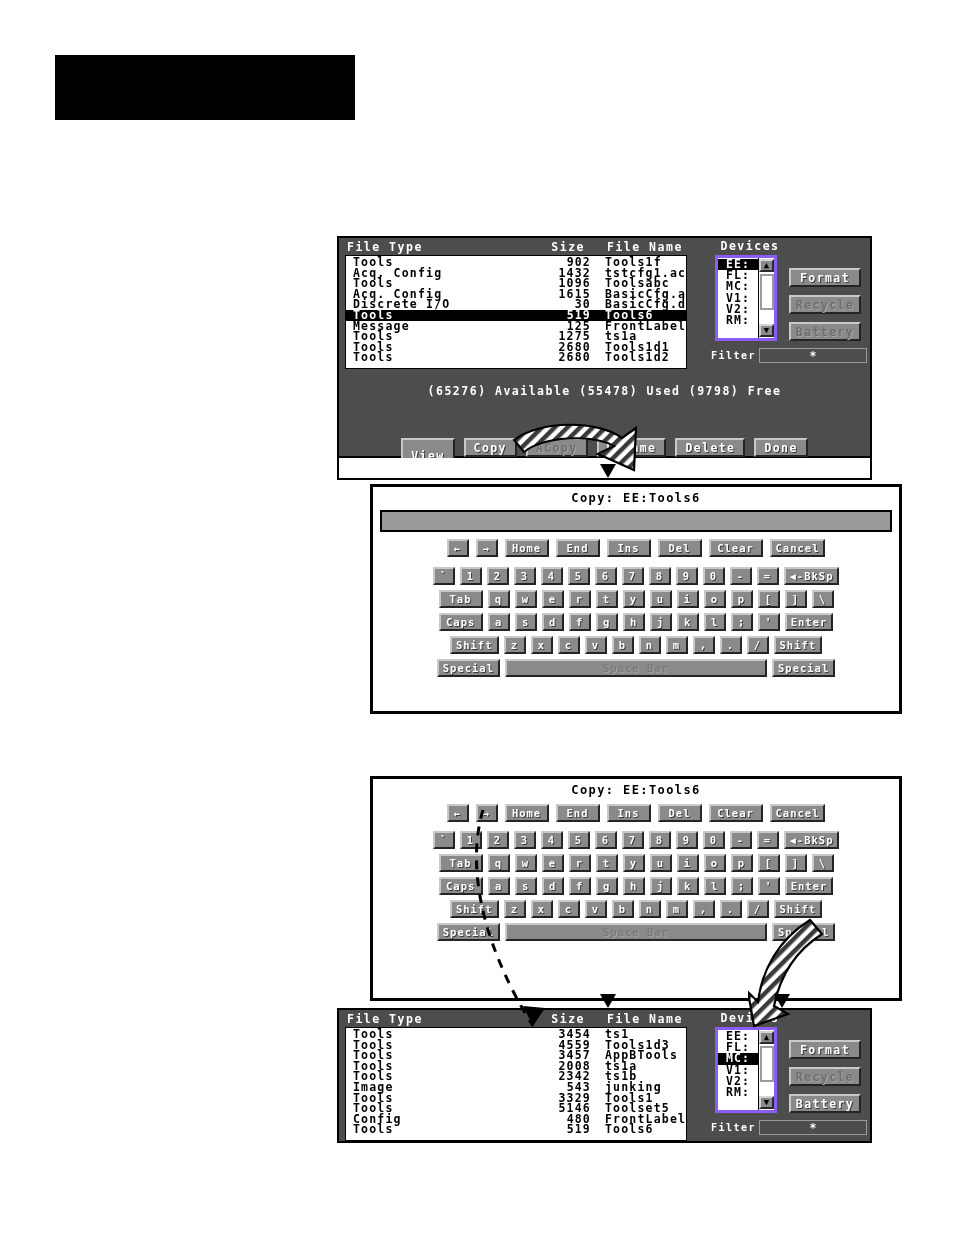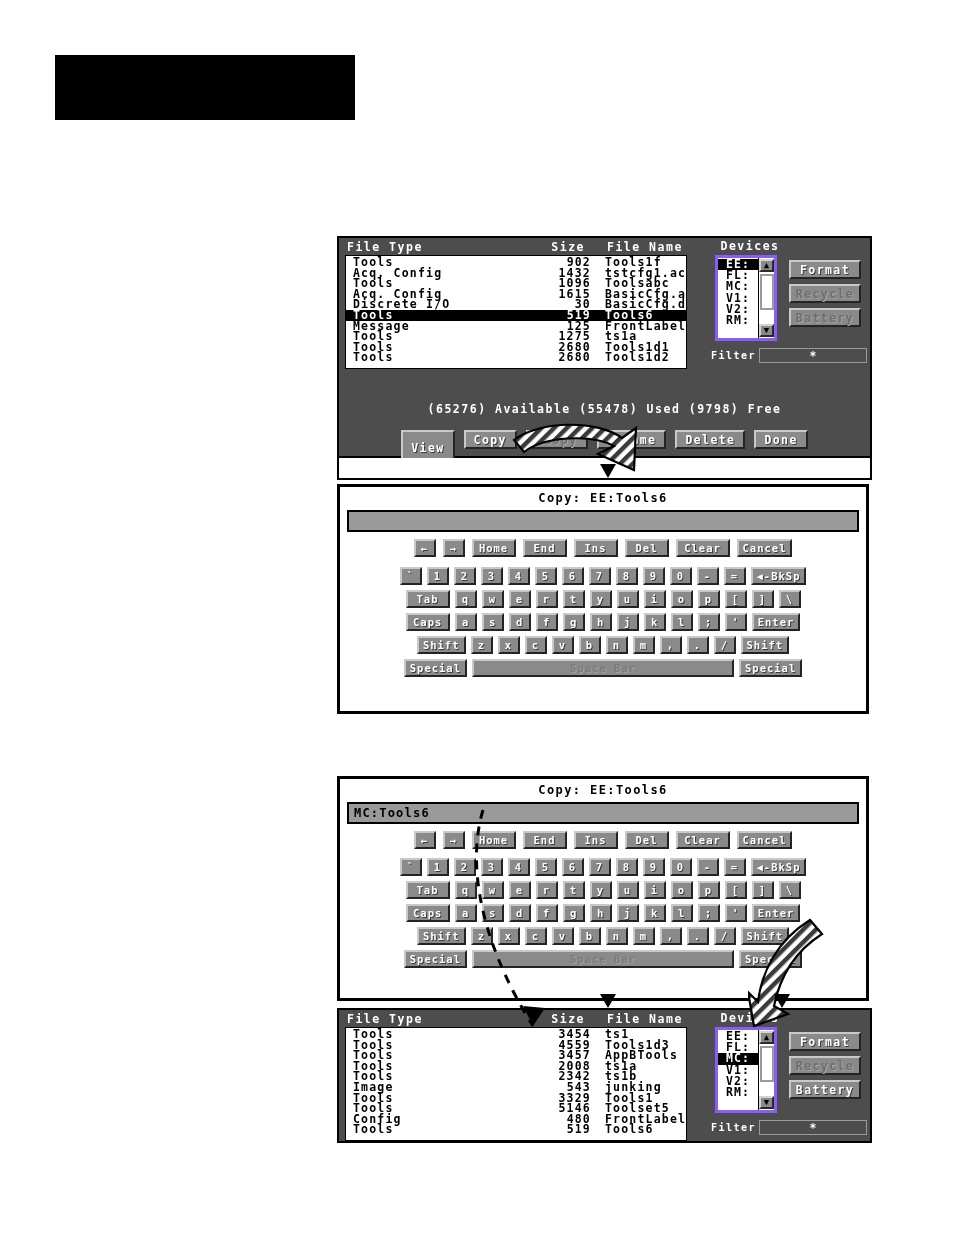--- a/index.html
+++ b/index.html
@@ -76,40 +76,41 @@
 
   
   .btn{
     background:#8a8a8a;color:#ffffff;
     border-top:2px solid #c9c9c9;border-left:2px solid #c9c9c9;
     border-right:2px solid #242424;border-bottom:2px solid #242424;
     box-sizing:border-box;font-size:11.5px;font-weight:bold;letter-spacing:1.4px;
     display:flex;align-items:center;justify-content:center;
     font-family:"DejaVu Sans Mono","Liberation Mono",monospace;
     text-shadow:1px 1px 0 #3a3a3a;
+    margin-top:8px;
   }
   .btn.disabled{color:#6e6e6e;text-shadow:1px 1px 0 #a4a4a4;}
 
   .filter-label{
     color:#ffffff;font-size:10px;font-weight:bold;letter-spacing:1.5px;
   }
   .filter-box{
     background:#4d4d4d;border:1px solid #9a9a9a;box-sizing:border-box;
     color:#ffffff;font-size:11.5px;font-weight:bold;text-align:center;
     display:flex;align-items:center;justify-content:center;
   }
 
   .status{
     text-align:center;color:#ffffff;font-size:11.5px;font-weight:bold;
     letter-spacing:1.5px;line-height:14px;
   }
 
   
   .kbd-screen{
-    position:absolute;background:#ffffff;border:3px solid #000000;box-sizing:border-box;
+    position:absolute;background:#ffffff;border:3px solid #000000;box-sizing:border-box;margin-left:33px;
   }
   .kbd-title{
     text-align:center;font-size:12px;font-weight:bold;letter-spacing:1.4px;color:#000;
     padding-top:4px;
   }
   .kbd-input{
     margin:5px 7px 0 7px;height:22px;background:#9a9a9a;
     border:2px solid #000;box-sizing:border-box;
     display:flex;align-items:center;padding-left:5px;
     font-size:12px;font-weight:bold;letter-spacing:1.2px;color:#000;
@@ -221,21 +222,21 @@
 
   <div id="top-devbtns" style="position:absolute;left:450px;top:22px;">
       <div class="btn" style="width: 72px; height: 19px; margin-bottom: 5px;">Format</div>
       <div class="btn disabled" style="width: 72px; height: 19px; margin-bottom: 5px;">Recycle</div>
       <div class="btn disabled" style="width: 72px; height: 19px; margin-bottom: 5px;">Battery</div>
     </div>
 
   <div class="filter-label" style="position:absolute;left:372px;top:112px;">Filter</div>
   <div class="filter-box" style="position:absolute;left:420px;top:110px;width:108px;height:15px;">*</div>
 
-  <div class="status" style="position:absolute;left:0;top:164px;width:100%;">(65276) Available  (55478) Used  (9798) Free</div>
+  <div class="status" style="position:absolute;left:0;top:146px;width:100%;">(65276) Available  (55478) Used  (9798) Free</div>
 
   <div id="top-actions" style="position:absolute;left:0;top:192px;width:100%;display:flex;justify-content:center;gap:9px;">
       <div class="btn" style="height: 19px; padding: 16px 8px;">View</div>
       <div class="btn" style="height: 19px; padding: 0px 8px;">Copy</div>
       <div class="btn disabled" style="height: 19px; padding: 0px 8px;">ACopy</div>
       <div class="btn" style="height: 19px; padding: 0px 8px;">Rename</div>
       <div class="btn" style="height: 19px; padding: 0px 8px;">Delete</div>
       <div class="btn" style="height: 19px; padding: 0px 8px;">Done</div>
     </div>
 </div>
@@ -320,21 +321,20 @@
     <div class="krow" id="kbd1-r5">
         <div class="key xwide">Special</div>
         <div class="key space">Space Bar</div>
         <div class="key xwide">Special</div>
       </div>
   </div>
 </div>
 
 <div class="kbd-screen" id="kbd2" style="left:337px;top:776px;width:532px;height:225px;">
   <div class="kbd-title">Copy: EE:Tools6</div>
-  <div class="kbd-input">MC:Tools6</div>
   <div class="kbd-navrow" id="kbd2-nav">
       <div class="key">←</div>
       <div class="key">→</div>
       <div class="key wide">Home</div>
       <div class="key wide">End</div>
       <div class="key wide">Ins</div>
       <div class="key wide">Del</div>
       <div class="key xwide">Clear</div>
       <div class="key xwide">Cancel</div>
     </div>

